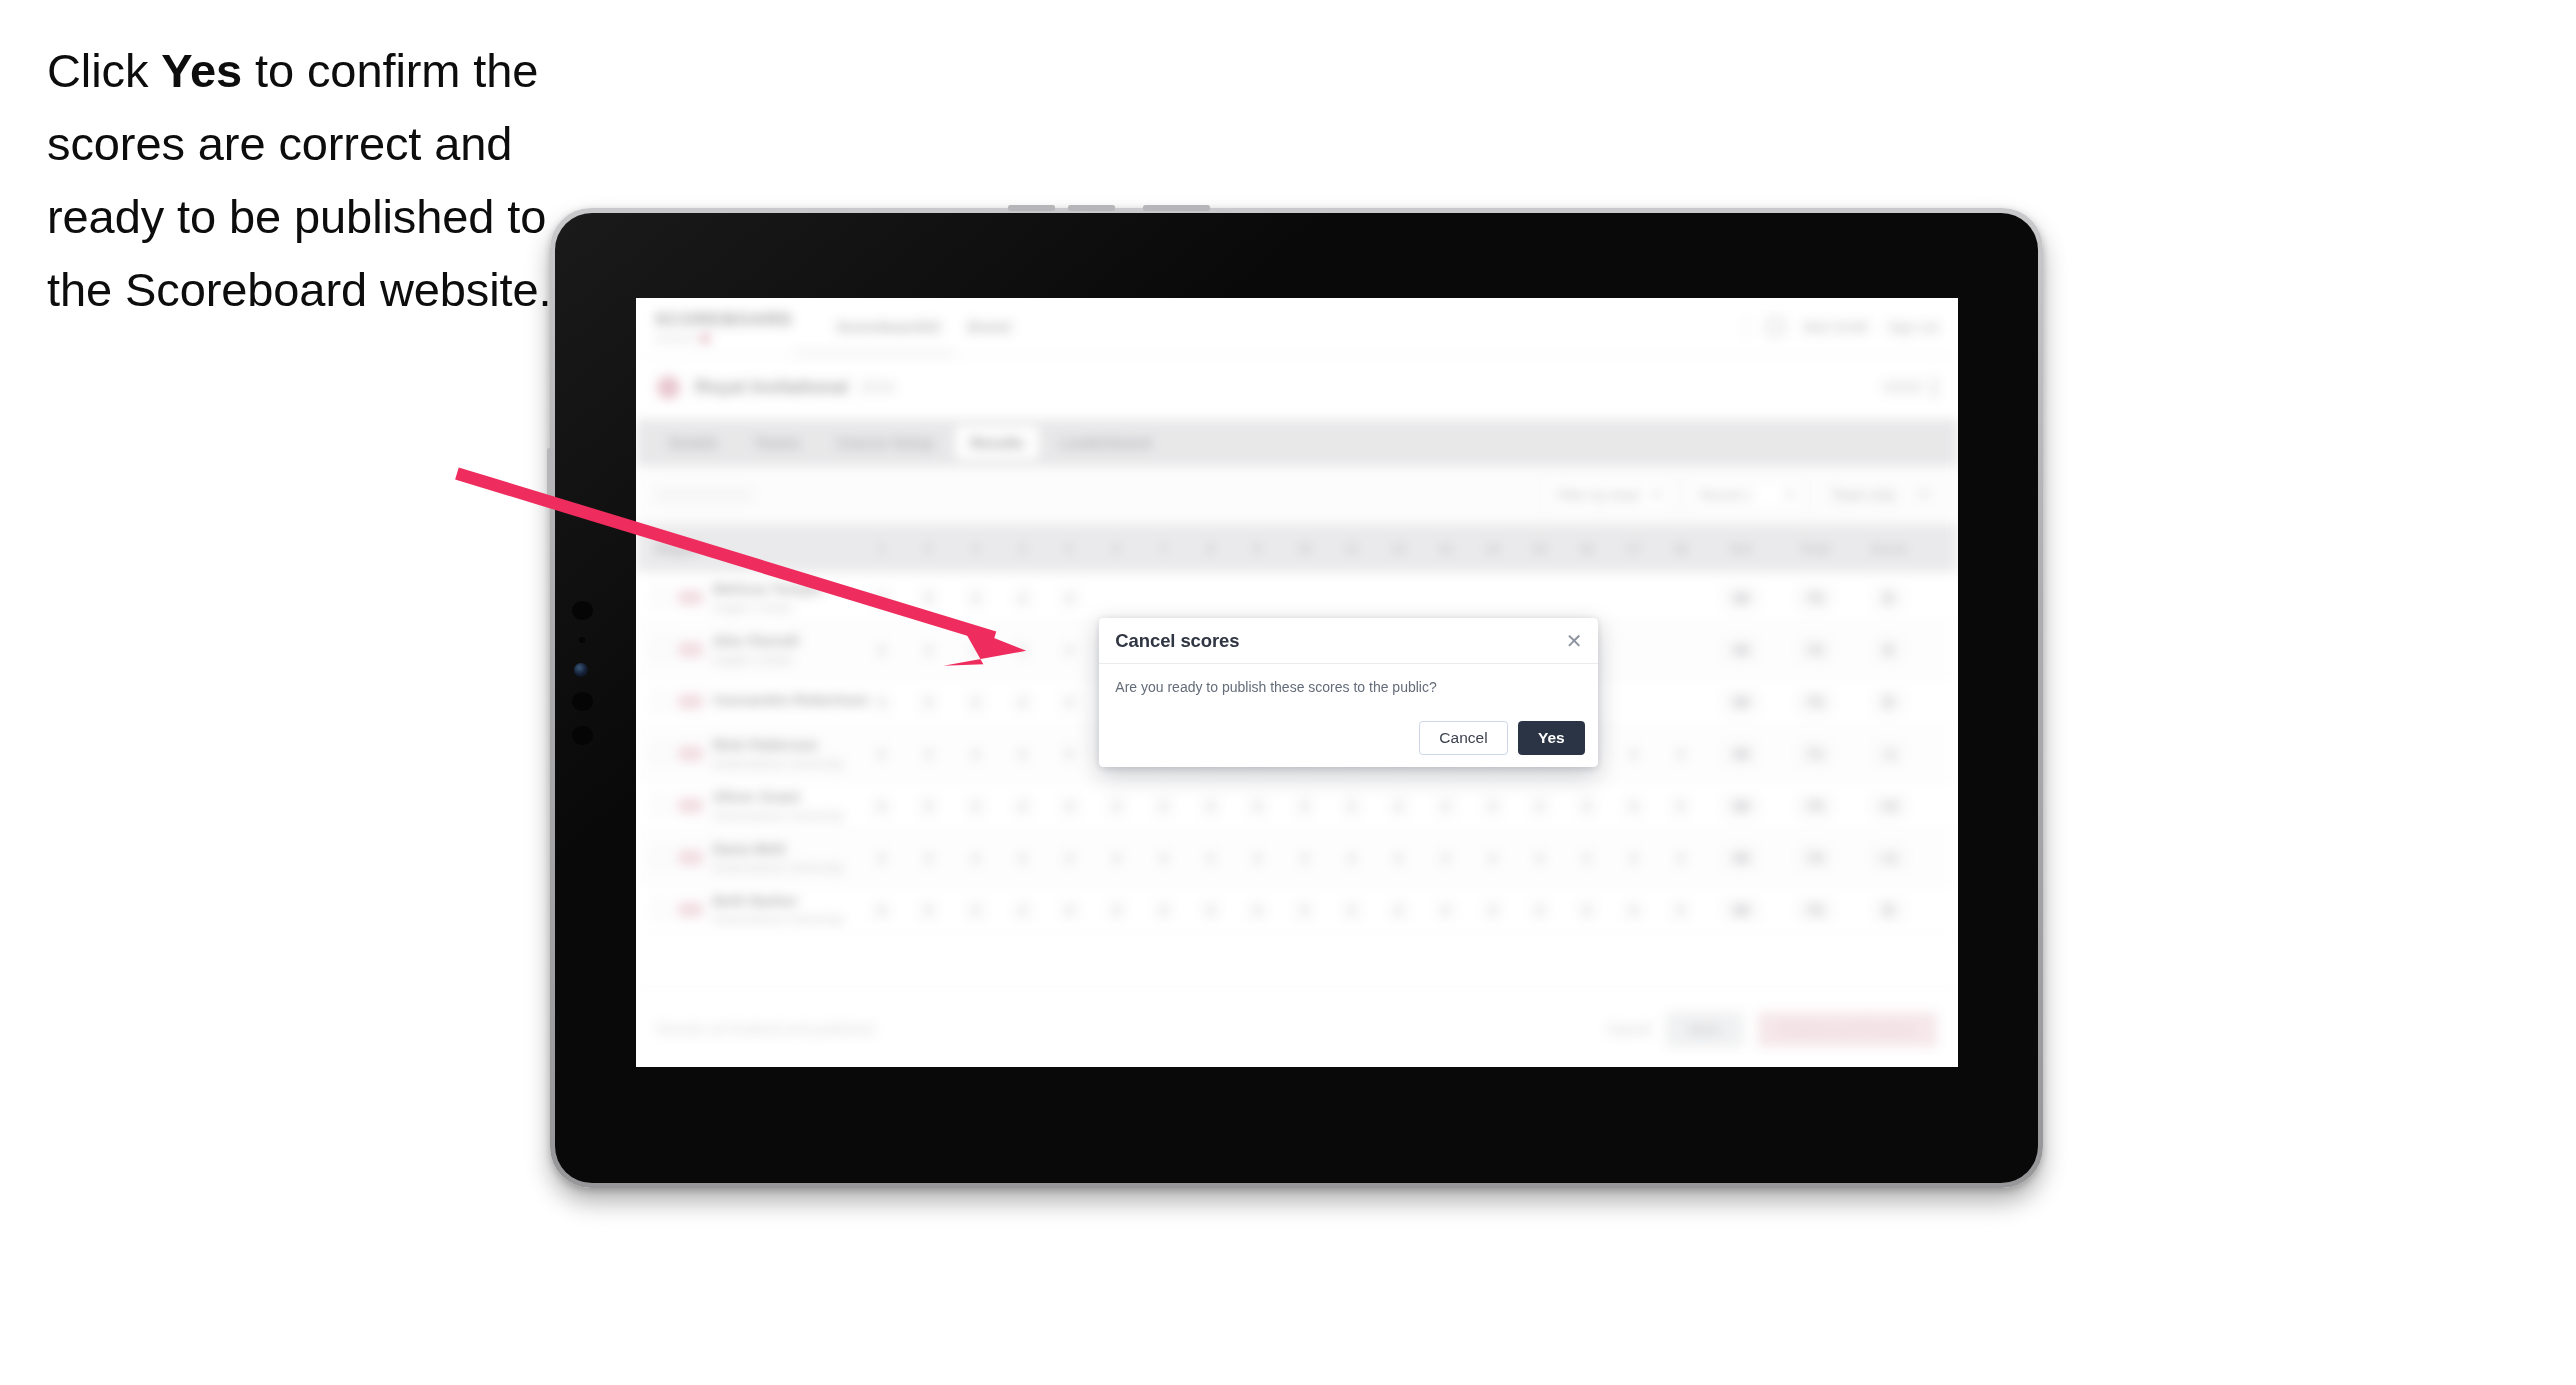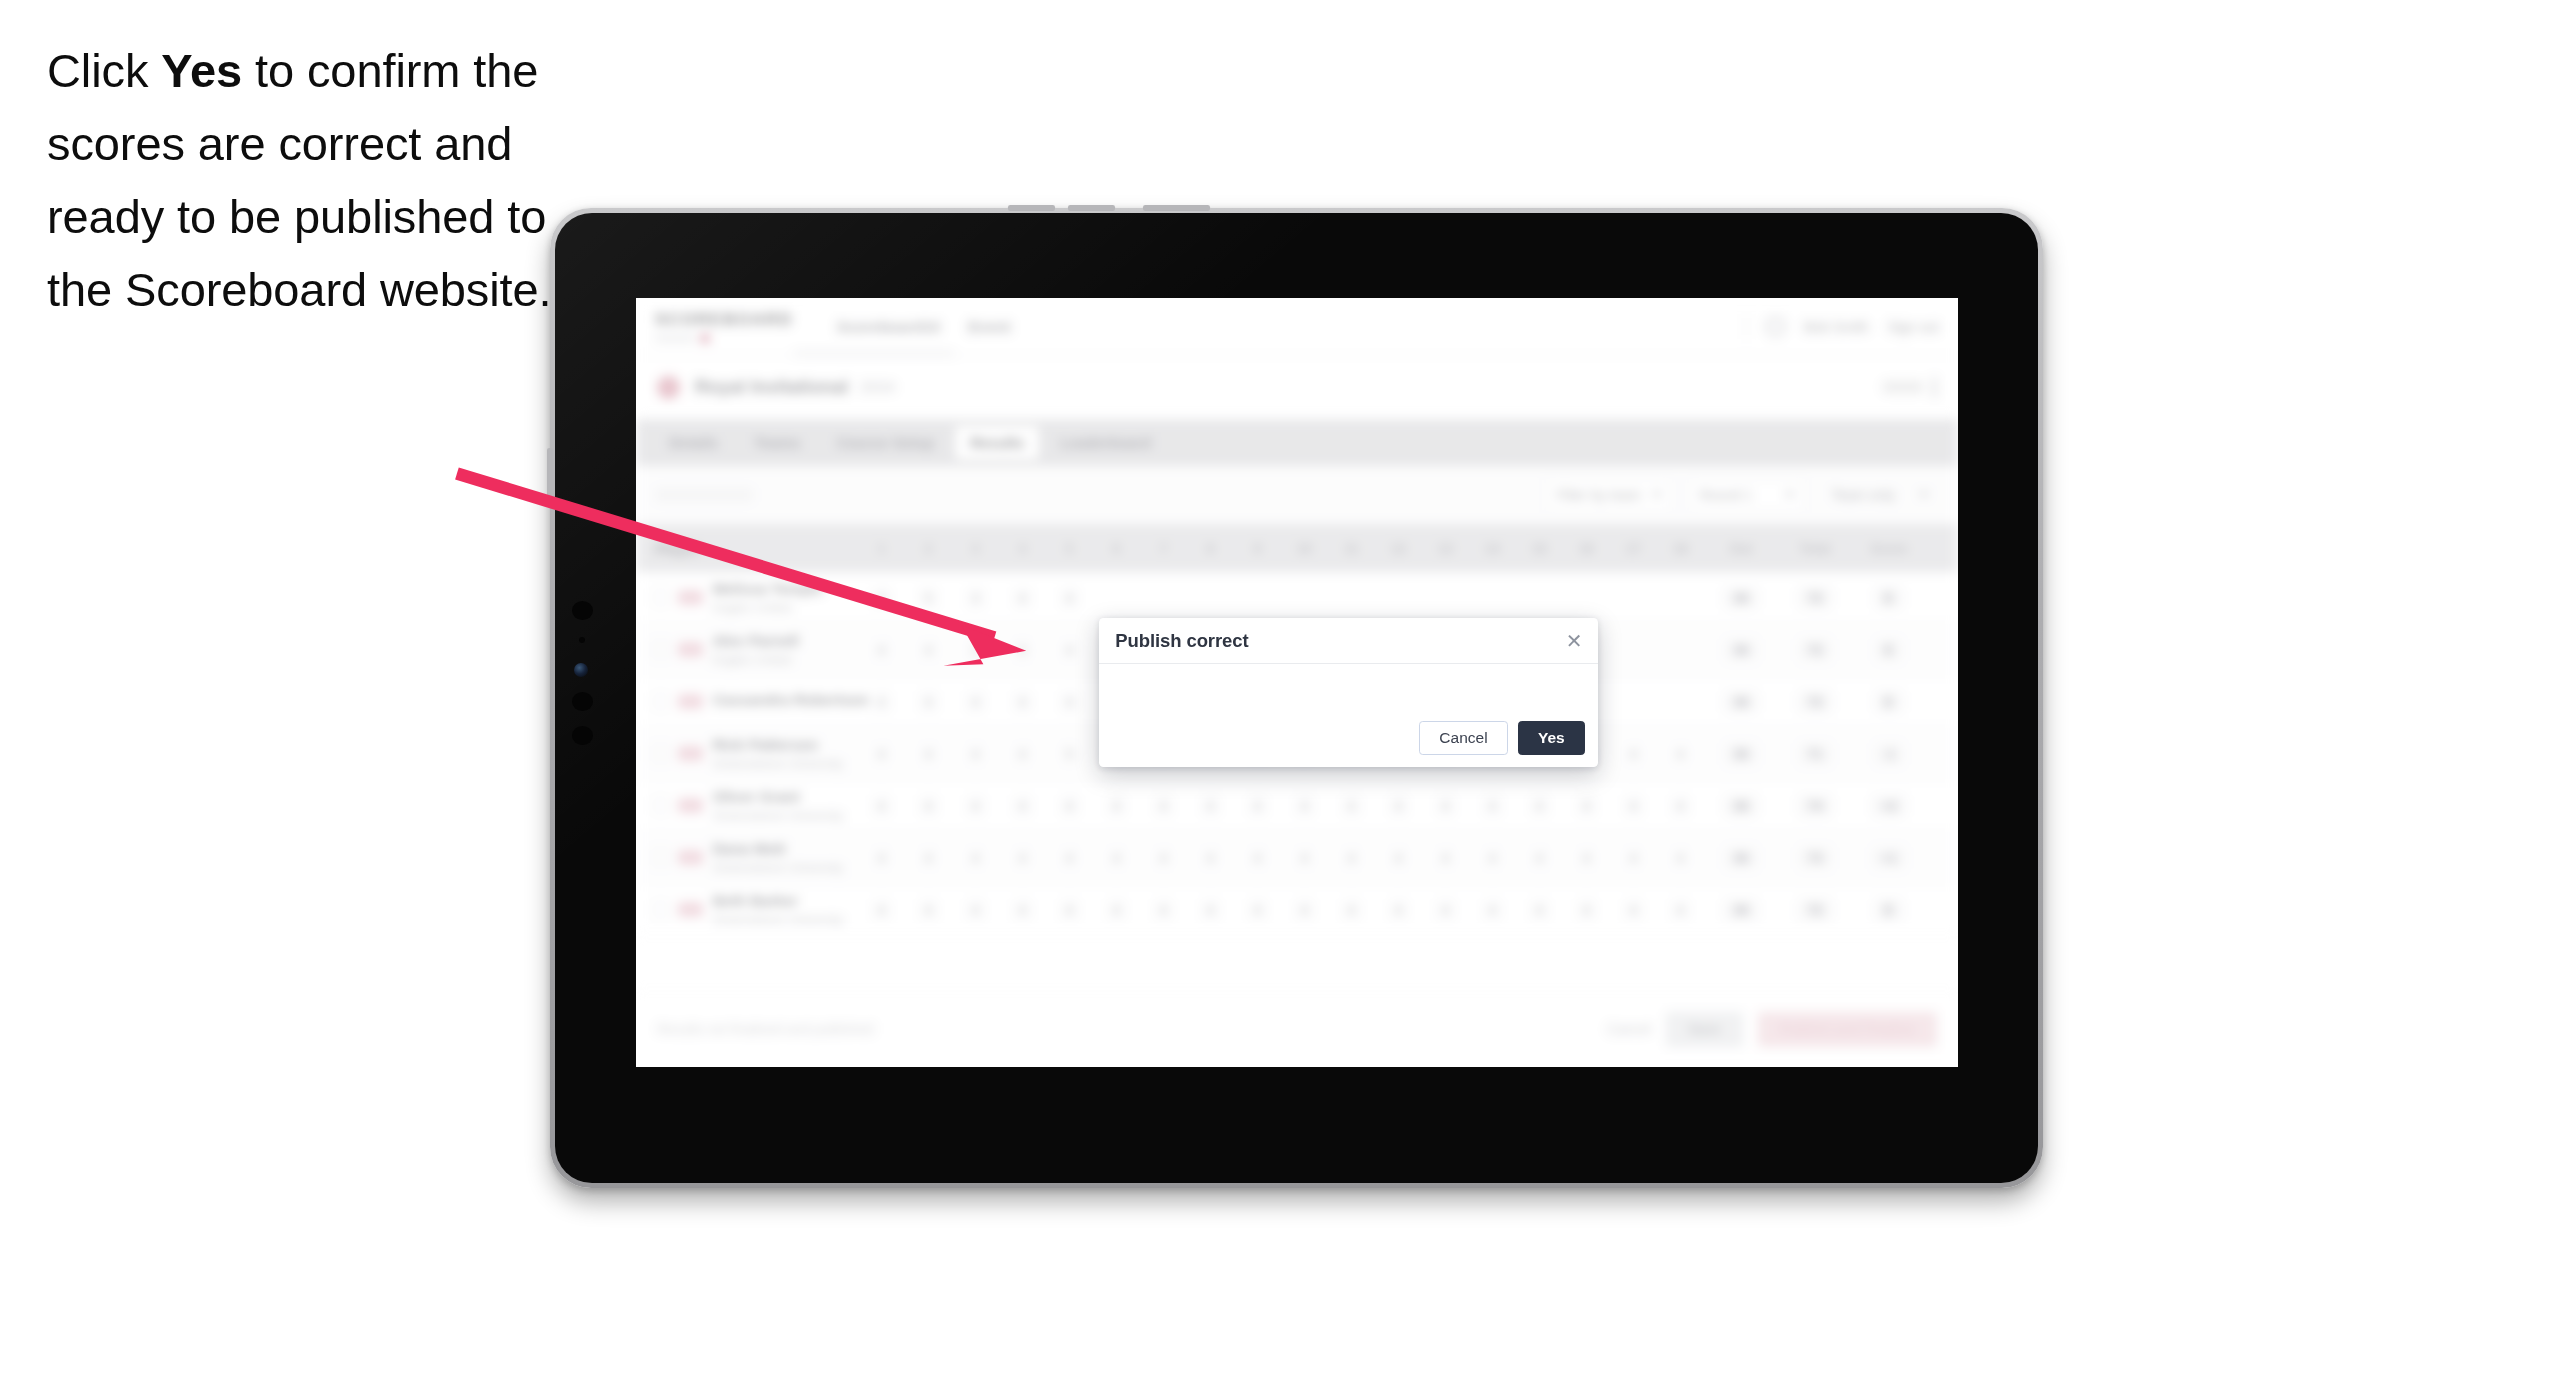--- a/index.html
+++ b/index.html
@@ -706,23 +706,24 @@
           <div class="footer-actions">
             <div class="f-link">Cancel</div>
             <div class="f-btn-grey">Save</div>
             <div class="f-btn-pink">Publish and Finalise</div>
           </div>
         </div>
       </div>
 
       <div id="modal">
         <div id="modal-header">
-          <div id="modal-title">Publish correct</div>
+          <div id="modal-title">Cancel scores</div>
           <div id="modal-close">✕</div>
         </div>
+        <div id="modal-body">Are you ready to publish these scores to the public?</div>
         <div id="modal-footer">
           <div class="m-btn cancel">Cancel</div>
           <div class="m-btn primary">Yes</div>
         </div>
       </div>
 
     </div>
   </div>
 
   <svg id="arrow-svg" viewBox="0 0 3484 1874" width="2576" height="1386">

